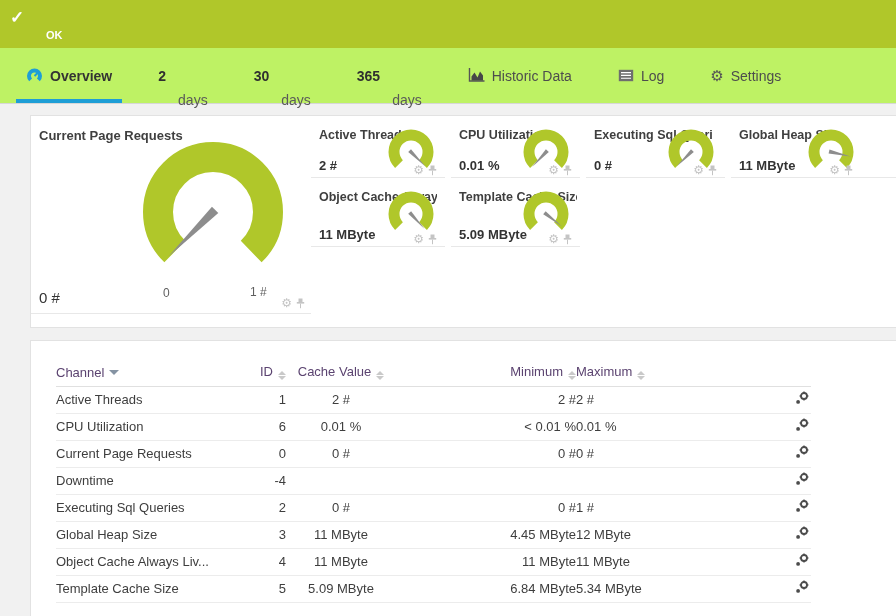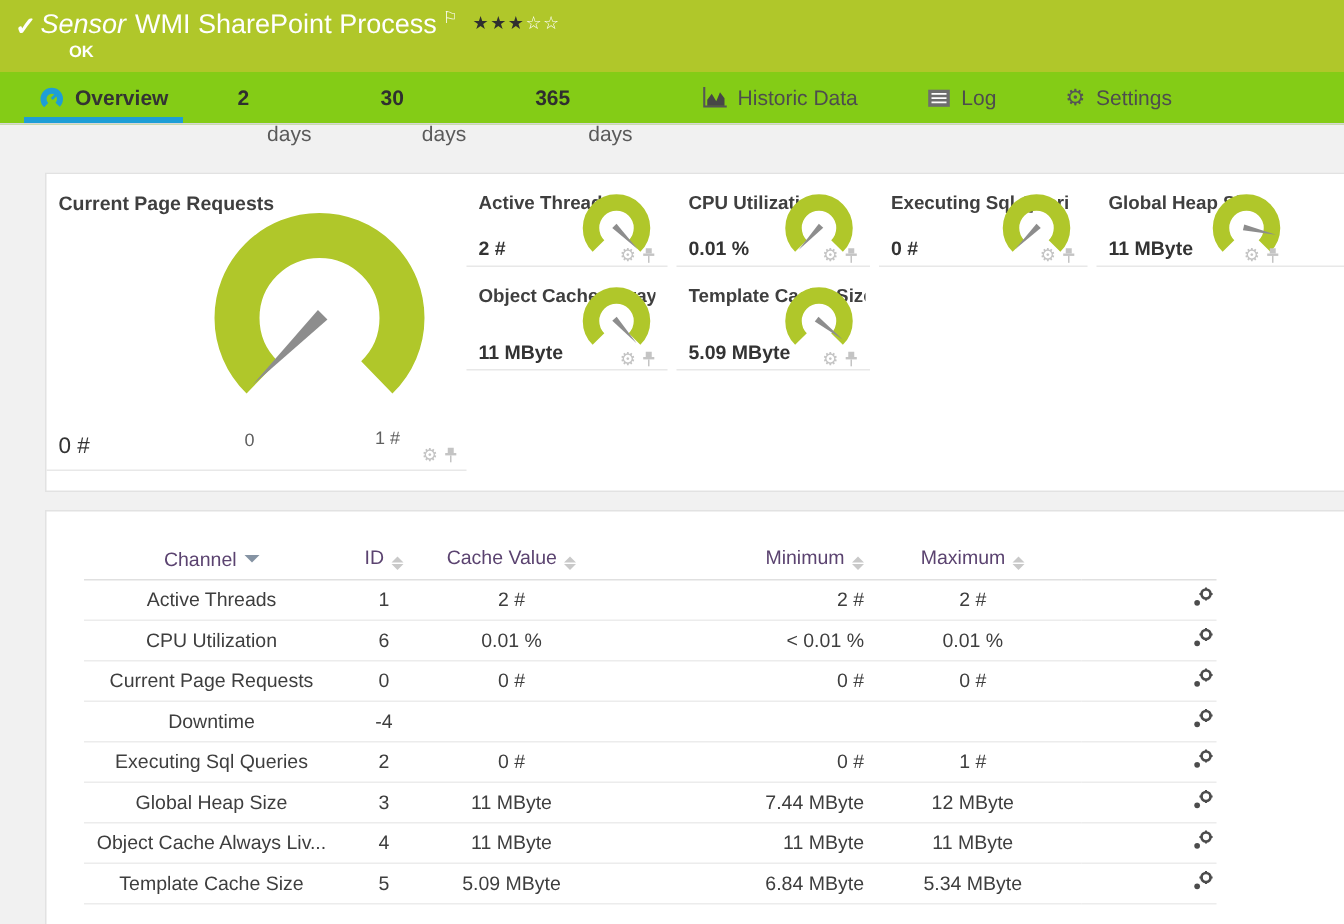--- a/index.html
+++ b/index.html
@@ -16,22 +16,22 @@
   .topbar .check { position: absolute; left: 10px; top: 7px; font-size: 17px; font-weight: bold; }
   .topbar .titleline { position: absolute; left: 27px; top: 5px; font-size: 18px; white-space: nowrap; }
   .topbar .kind { font-style: italic; margin-right: 6px; }
   .topbar .flag { font-size: 11px; vertical-align: super; margin-left: 4px; }
   .topbar .stars { margin-left: 10px; font-size: 12px; letter-spacing: 1px; vertical-align: 3px; }
   .topbar .stars .full { color: #2f2f2f; }
   .topbar .stars .empty { color: #ffffff; }
   .topbar .status { position: absolute; left: 46px; top: 29px; font-size: 11px; font-weight: bold; }
 
   
-  .tabbar { position: absolute; top: 48px; left: 0; width: 896px; height: 35px;
-            background: #84cc16; border-bottom: 1px solid #d7d7d7;
+  .tabbar { position: absolute; top: 48px; left: 0; width: 896px; height: 56px;
+            background: #bef264; border-bottom: 1px solid #d7d7d7;
             display: flex; align-items: stretch; padding-left: 16px; gap: 26px; }
   .tab { display: flex; align-items: center; gap: 7px; padding: 0 10px; font-size: 14px; color: #4d4d4d;
          cursor: pointer; white-space: nowrap; border-bottom: 4px solid transparent; padding-top: 4px; }
   .tab.active { color: #333; font-weight: bold; border-bottom-color: var(--blue, #1e9ed6); }
   .tab b { color: #2f2f2f; margin-right: 5px; }
   .tab .unit { color: #5a5a5a; margin-top: 48px; }
   .tab svg { flex: 0 0 auto; }
   .gear-glyph { font-size: 15px; color: #555; line-height: 1; }
 
   
@@ -62,41 +62,38 @@
   .sm-cell .cell-icons { bottom: 1px; right: 8px; }
 
   svg .arc { stroke: var(--green, #b0c72a); fill: none; }
   svg .needle { fill: #8d8d8d; }
 
   
   table { border-collapse: collapse; font-size: 13px; }
   th, td { font-weight: normal; height: 27px; padding: 0; vertical-align: middle; }
   thead th { color: var(--headerText, #5b4370); border-bottom: 1px solid #e0e0e0; cursor: pointer; }
   tbody td { border-bottom: 1px solid #ececec; color: #3e3e3e; }
-  .col-channel { width: 170px; text-align: center; }
-  .col-id { width: 60px; text-align: center; margin-left: 28px; }
+  .col-channel { width: 170px; text-align: left; }
+  .col-id { width: 60px; text-align: right; margin-left: 28px; }
   .col-last { width: 110px; text-align: center; }
   .col-min { width: 180px; text-align: right; }
-  .col-max { width: 145px; text-align: center; }
+  .col-max { width: 145px; text-align: left; }
   .col-edit { width: 90px; text-align: right; padding-right: 2px; }
   th .sortwrap { display: inline-flex; flex-direction: column; gap: 1px; margin-left: 5px; vertical-align: 1px; }
   .tri-up { width: 0; height: 0; border-left: 4px solid transparent; border-right: 4px solid transparent; border-bottom: 4px solid #c9c9c9; }
   .tri-dn { width: 0; height: 0; border-left: 4px solid transparent; border-right: 4px solid transparent; border-top: 4px solid #c9c9c9; }
   .tri-active { width: 0; height: 0; display: inline-block; margin-left: 5px; vertical-align: 2px;
                 border-left: 5px solid transparent; border-right: 5px solid transparent; border-top: 5px solid #8593a3; }
   .wrench { cursor: pointer; }
 </style>
 </head>
 <body>
 
 <div class="topbar">
   <span class="check">✓</span>
-  <div class="titleline">
-    <span class="kind">Sensor</span><span>WMI SharePoint Process</span><span class="flag">⚐</span><span class="stars"><span class="full">★★★</span><span class="empty">☆☆</span></span>
-  </div>
   <div class="status">OK</div>
 </div>
 
 <div class="tabbar">
   <div class="tab active">
     <svg width="17" height="17" viewBox="0 0 17 17">
       <circle cx="8.5" cy="9" r="5.5" pathLength="360" stroke-dasharray="270 90" stroke-dashoffset="-135" stroke="#1e9ed6" stroke-width="4" fill="none"></circle>
       <line x1="8.5" y1="9" x2="12.5" y2="5" stroke="#1e9ed6" stroke-width="2"></line>
     </svg>
     <span>Overview</span>
@@ -340,21 +337,21 @@
         <td class="col-edit"><svg class="wrench" width="14" height="14" viewBox="0 0 14 14">
               <circle cx="9" cy="5" r="3" fill="none" stroke="#4c4c4c" stroke-width="1.8"></circle>
               <path d="M9 0.6 v1.4 M13.4 5 h-1.4 M9 9.4 V8 M4.6 5 h1.4" stroke="#4c4c4c" stroke-width="1.4"></path>
               <circle cx="3.1" cy="10.9" r="1.9" fill="#4c4c4c"></circle>
             </svg></td>
       </tr>
       <tr>
         <td class="col-channel">Global Heap Size</td>
         <td class="col-id">3</td>
         <td class="col-last">11 MByte</td>
-        <td class="col-min">7.44 MByte</td>
+        <td class="col-min">4.45 MByte</td>
         <td class="col-max">12 MByte</td>
         <td class="col-edit"><svg class="wrench" width="14" height="14" viewBox="0 0 14 14">
               <circle cx="9" cy="5" r="3" fill="none" stroke="#4c4c4c" stroke-width="1.8"></circle>
               <path d="M9 0.6 v1.4 M13.4 5 h-1.4 M9 9.4 V8 M4.6 5 h1.4" stroke="#4c4c4c" stroke-width="1.4"></path>
               <circle cx="3.1" cy="10.9" r="1.9" fill="#4c4c4c"></circle>
             </svg></td>
       </tr>
       <tr>
         <td class="col-channel">Object Cache Always Liv...</td>
         <td class="col-id">4</td>

